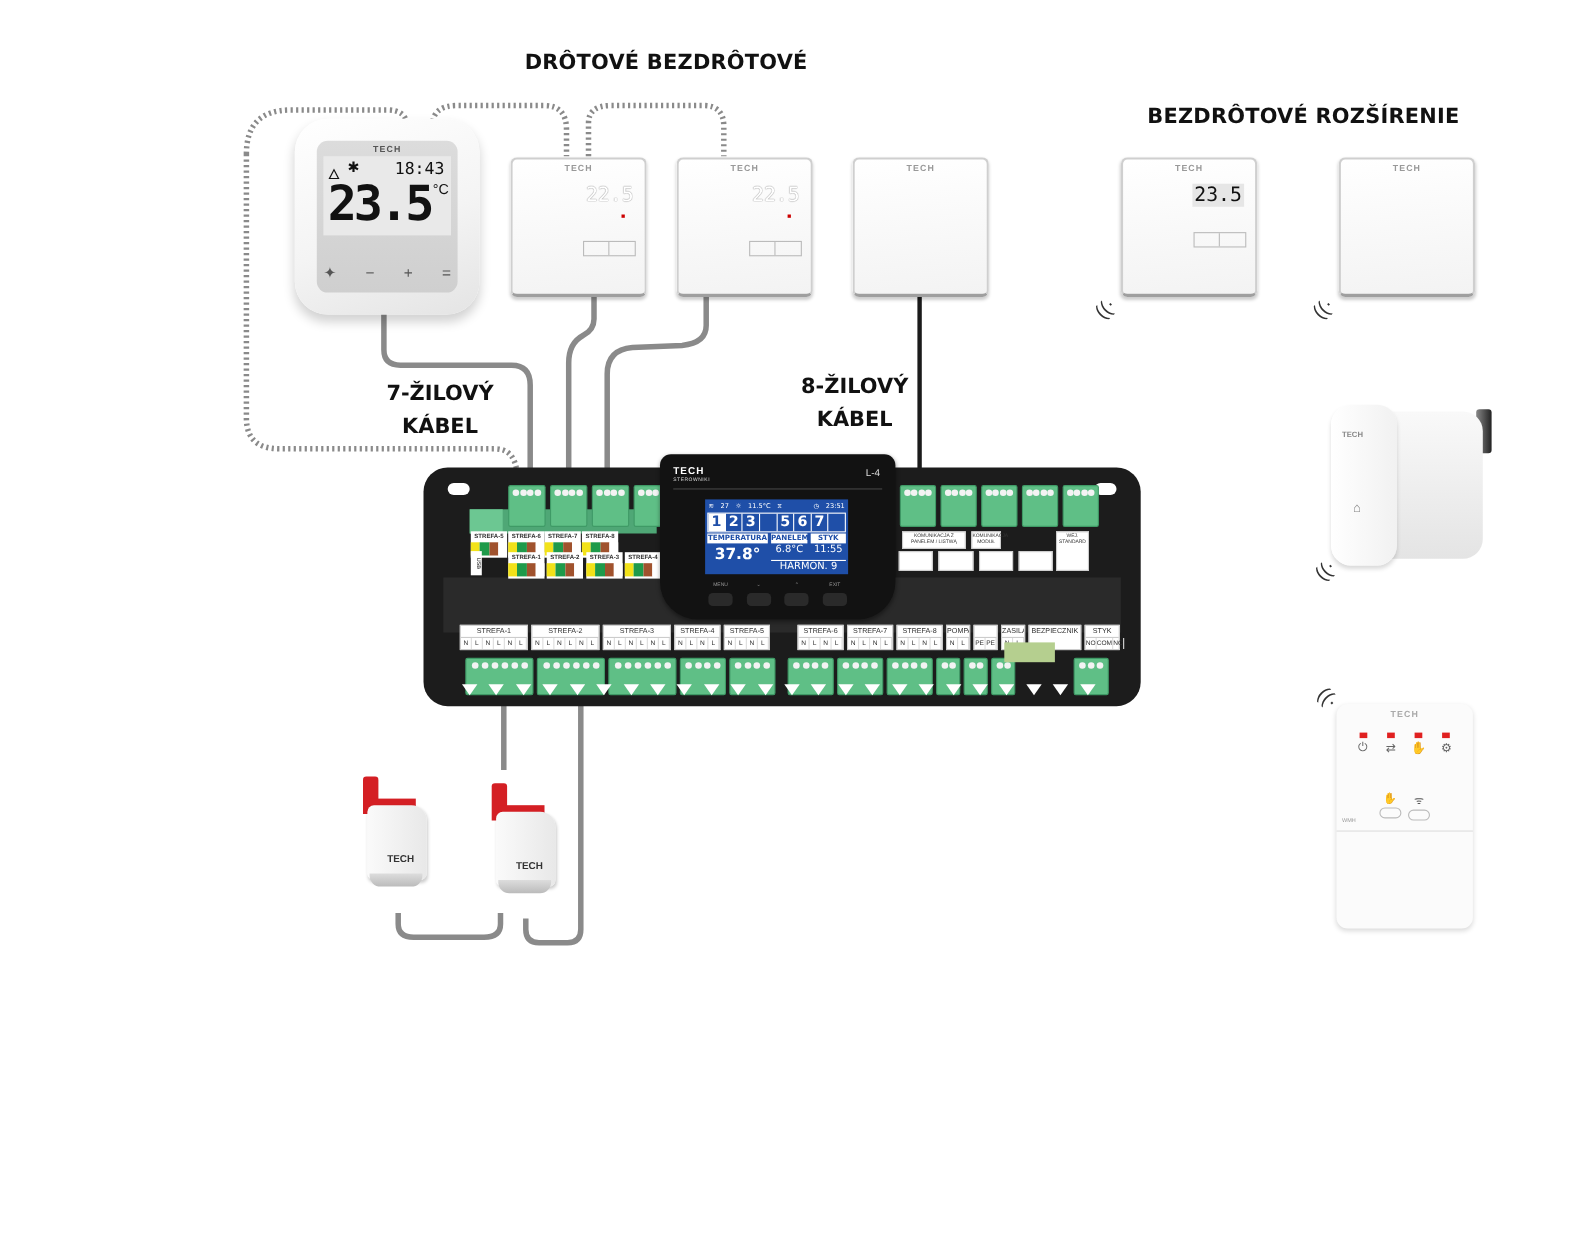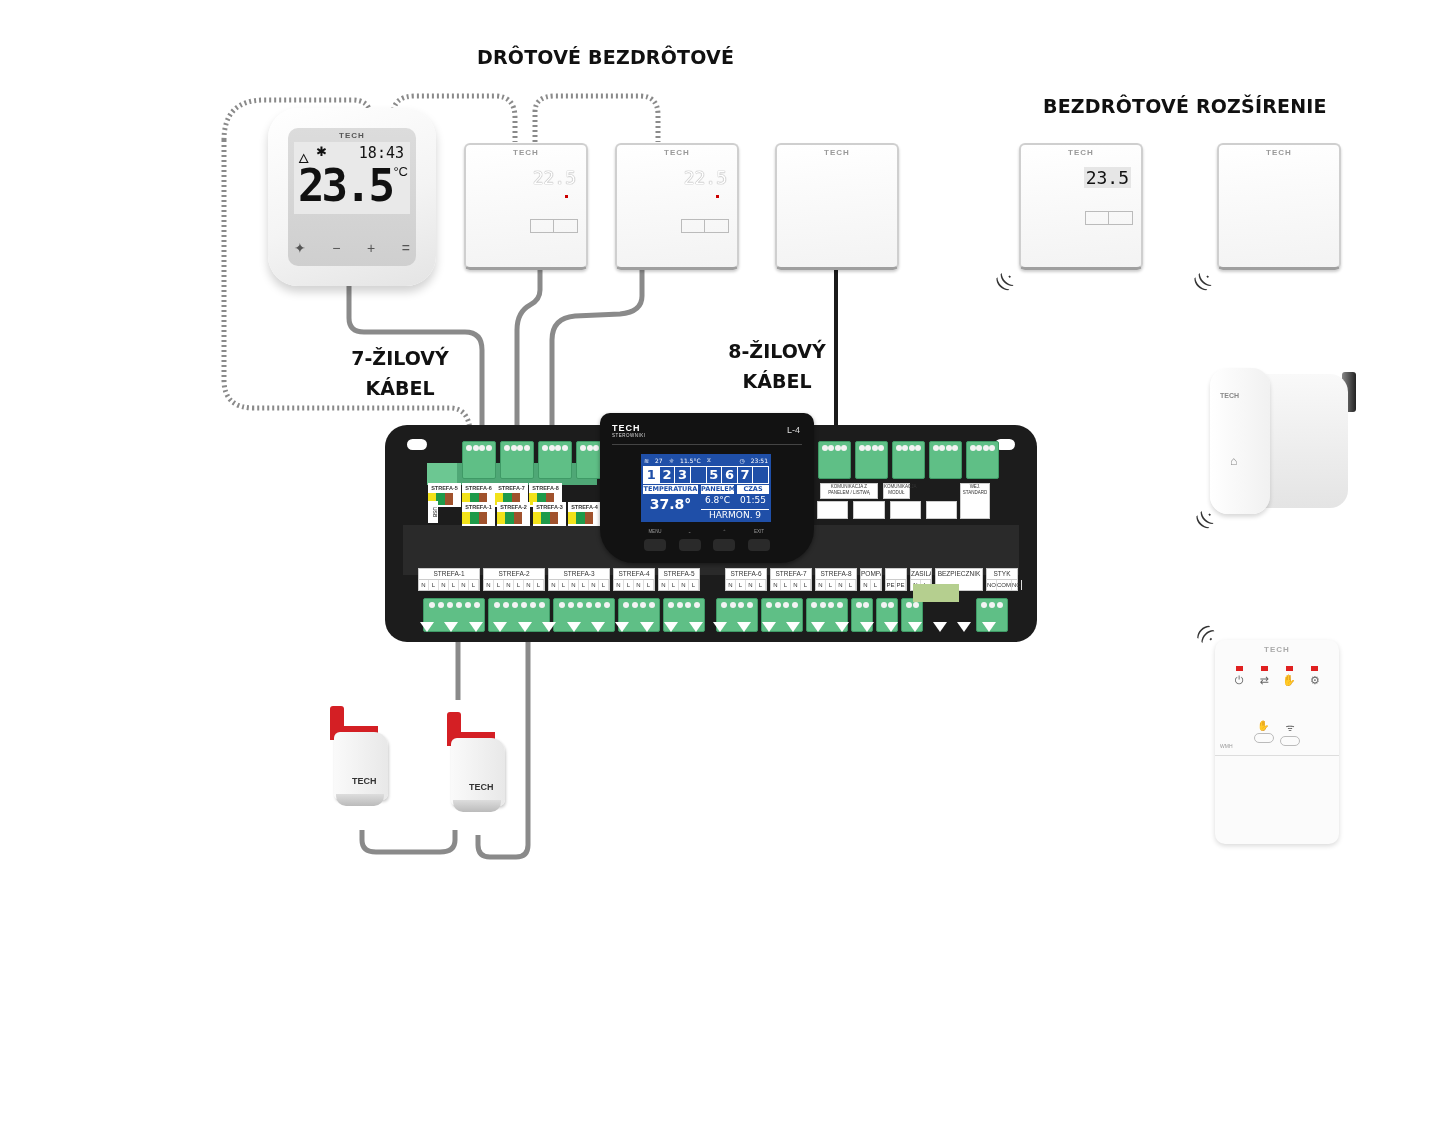--- a/index.html
+++ b/index.html
@@ -365,22 +365,22 @@
       <span></span>
       <span>5</span>
       <span>6</span>
       <span>7</span>
       <span style="border-right:none;"></span>
     </div>
     <div class="cell hdr" style="left:2px;top:31px;width:55px;">TEMPERATURA</div>
     <div class="cell" style="left:2px;top:42px;width:55px;font-size:14px;font-weight:bold;">37.8°</div>
     <div class="cell hdr" style="left:60px;top:31px;width:33px;">PANELEM</div>
     <div class="cell" style="left:60px;top:41px;width:33px;font-size:9px;">6.8°C</div>
-    <div class="cell hdr" style="left:96px;top:31px;width:32px;">CZAS</div>
-    <div class="cell" style="left:96px;top:41px;width:32px;font-size:9px;">01:55</div>
+    <div class="cell hdr" style="left:96px;top:31px;width:32px;">STYK</div>
+    <div class="cell" style="left:96px;top:41px;width:32px;font-size:9px;">11:55</div>
     <div class="cell" style="left:60px;top:55px;width:68px;font-size:9px;border-top:1px solid #fff;">HARMON. 9</div>
   </div>
   <div class="dbtns">
     <div>
         <span>MENU</span>
       </div>
     <div>
         <span>⌄</span>
       </div>
     <div>

